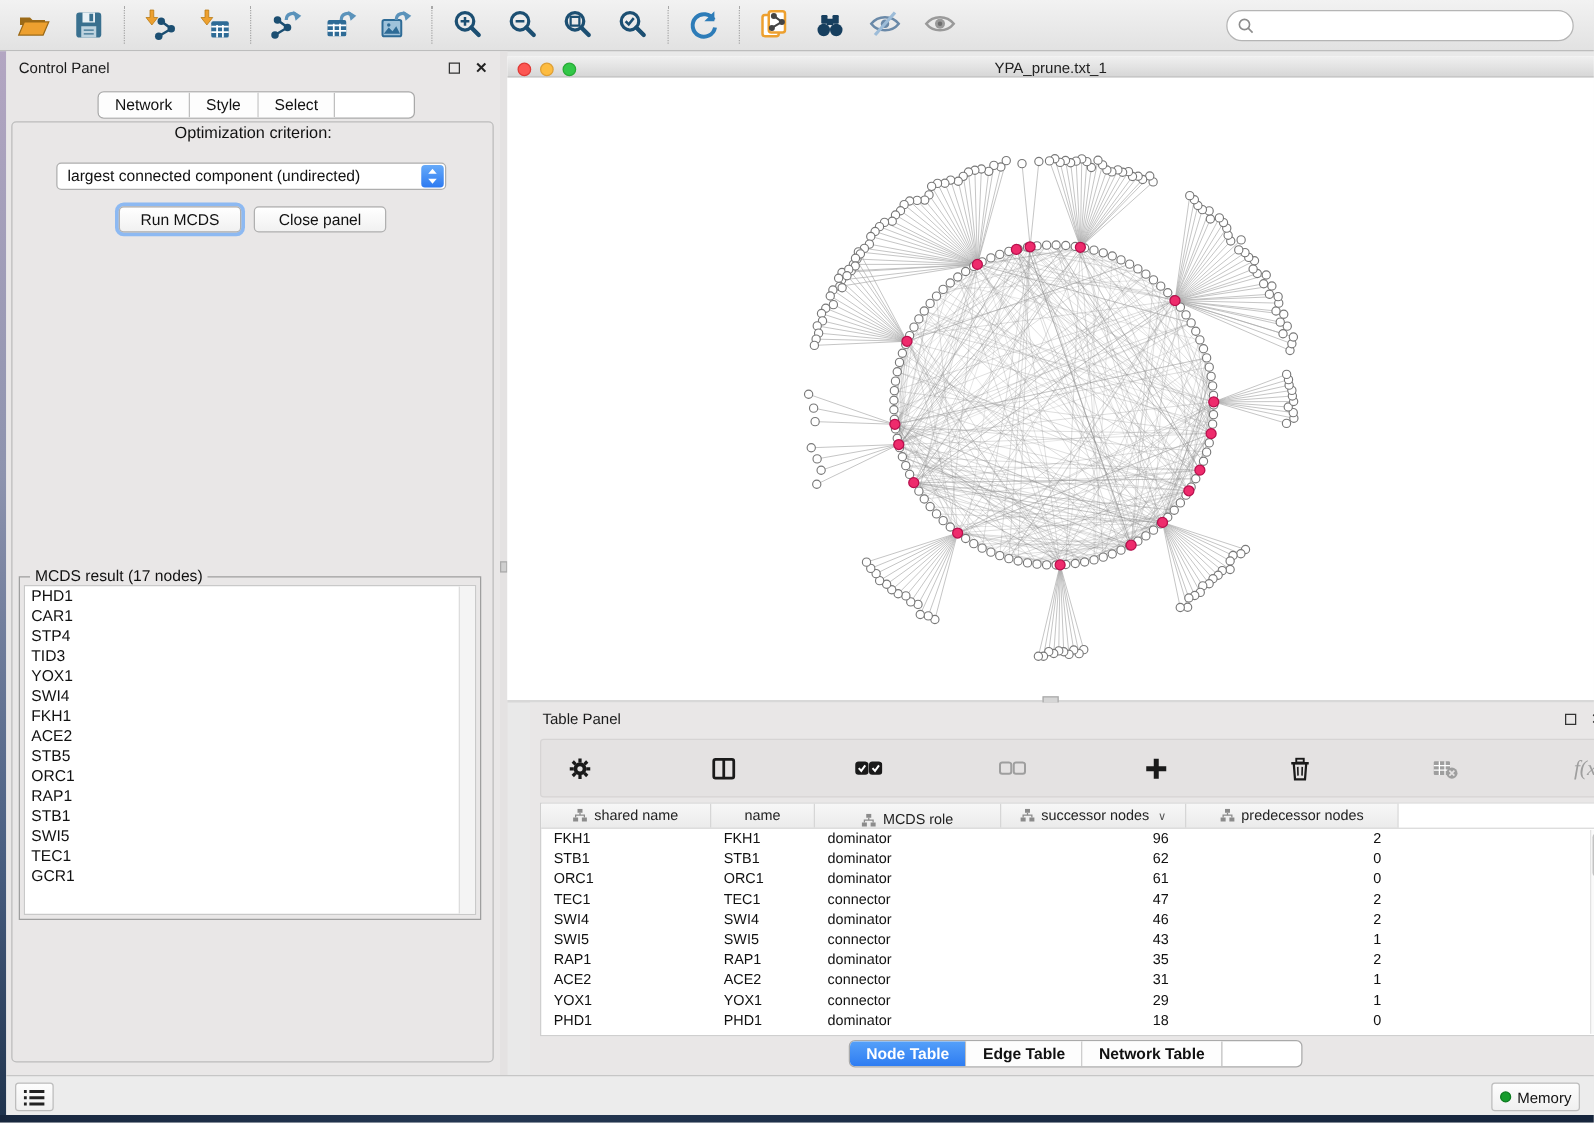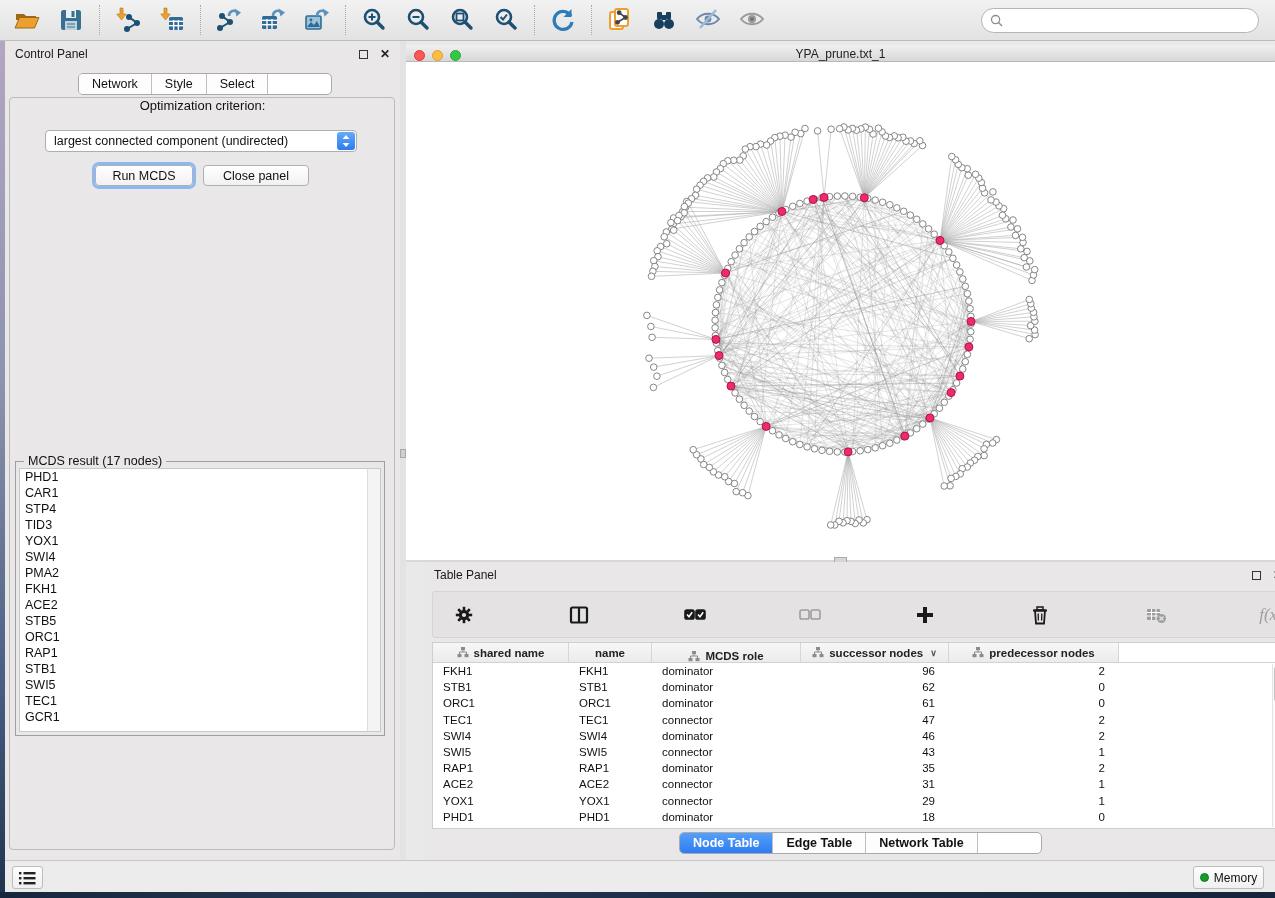--- a/index.html
+++ b/index.html
@@ -66,21 +66,21 @@
   
   #table-panel { left:424px; top:562px; width:869px; height:298px; background:#e9e7e7; }
   #tp-toolbar { position:absolute; left:8px; top:29px; width:853px; height:47px; background:#e4e2e2; border:1px solid #d6d4d4;
                 border-radius:3px; display:flex; align-items:center; gap:16px; padding-left:18px;justify-content:space-between; }
   .tpi { width:26px; height:24px; display:flex; align-items:center; justify-content:center; }
   #fx-label { font-family:"Liberation Serif",serif; font-style:italic; font-size:17px; color:#9e9e9e; }
 
   #node-table { position:absolute; left:8px; top:80px; width:853px; height:187px; background:#fff; border:1px solid #cfcfcf; }
   #nt-header { display:flex; height:20px; background:linear-gradient(#f7f7f7,#ebebeb); border-bottom:1px solid #d2d2d2; }
   .hcell { display:flex; align-items:center; justify-content:center; gap:5px; font-size:11.5px; color:#222;
-           border-right:1px solid #d6d6d6;font-weight:bold; }
+           border-right:1px solid #d6d6d6; }
   .hcell.filler { border-right:none; background:#fff; }
   .chev { font-size:9px; color:#555; margin-left:2px; }
   #nt-body .row { display:flex; height:16.2px; }
   .cell { font-size:11.5px; color:#111; display:flex; align-items:center; }
   .cell.l { padding-left:10px; }
   .cell.r { justify-content:flex-end; padding-right:14px; }
   #nt-scroll { position:absolute; right:1px; top:21px; bottom:1px; width:11px; background:#fafafa; border-left:1px solid #e3e3e3; }
   #nt-thumb { position:absolute; left:1px; top:2px; width:8px; height:36px; border-radius:4px; background:#c2c2c2; }
 
   #tp-tabs { position:absolute; left:255px; top:270px; display:flex; border:1px solid #aaa; border-radius:5px; overflow:hidden; height:22px; background:#fff;font-weight:bold; }
@@ -306,21 +306,20 @@
 
   <div id="mcds-box">
     <div id="mcds-legend">MCDS result (17 nodes)</div>
     <div id="mcds-list">
       <div class="item">PHD1</div>
         <div class="item">CAR1</div>
         <div class="item">STP4</div>
         <div class="item">TID3</div>
         <div class="item">YOX1</div>
         <div class="item">SWI4</div>
-        <div class="item">PMA2</div>
         <div class="item">FKH1</div>
         <div class="item">ACE2</div>
         <div class="item">STB5</div>
         <div class="item">ORC1</div>
         <div class="item">RAP1</div>
         <div class="item">STB1</div>
         <div class="item">SWI5</div>
         <div class="item">TEC1</div>
         <div class="item">GCR1</div>
         <div id="mcds-scroll"></div>

